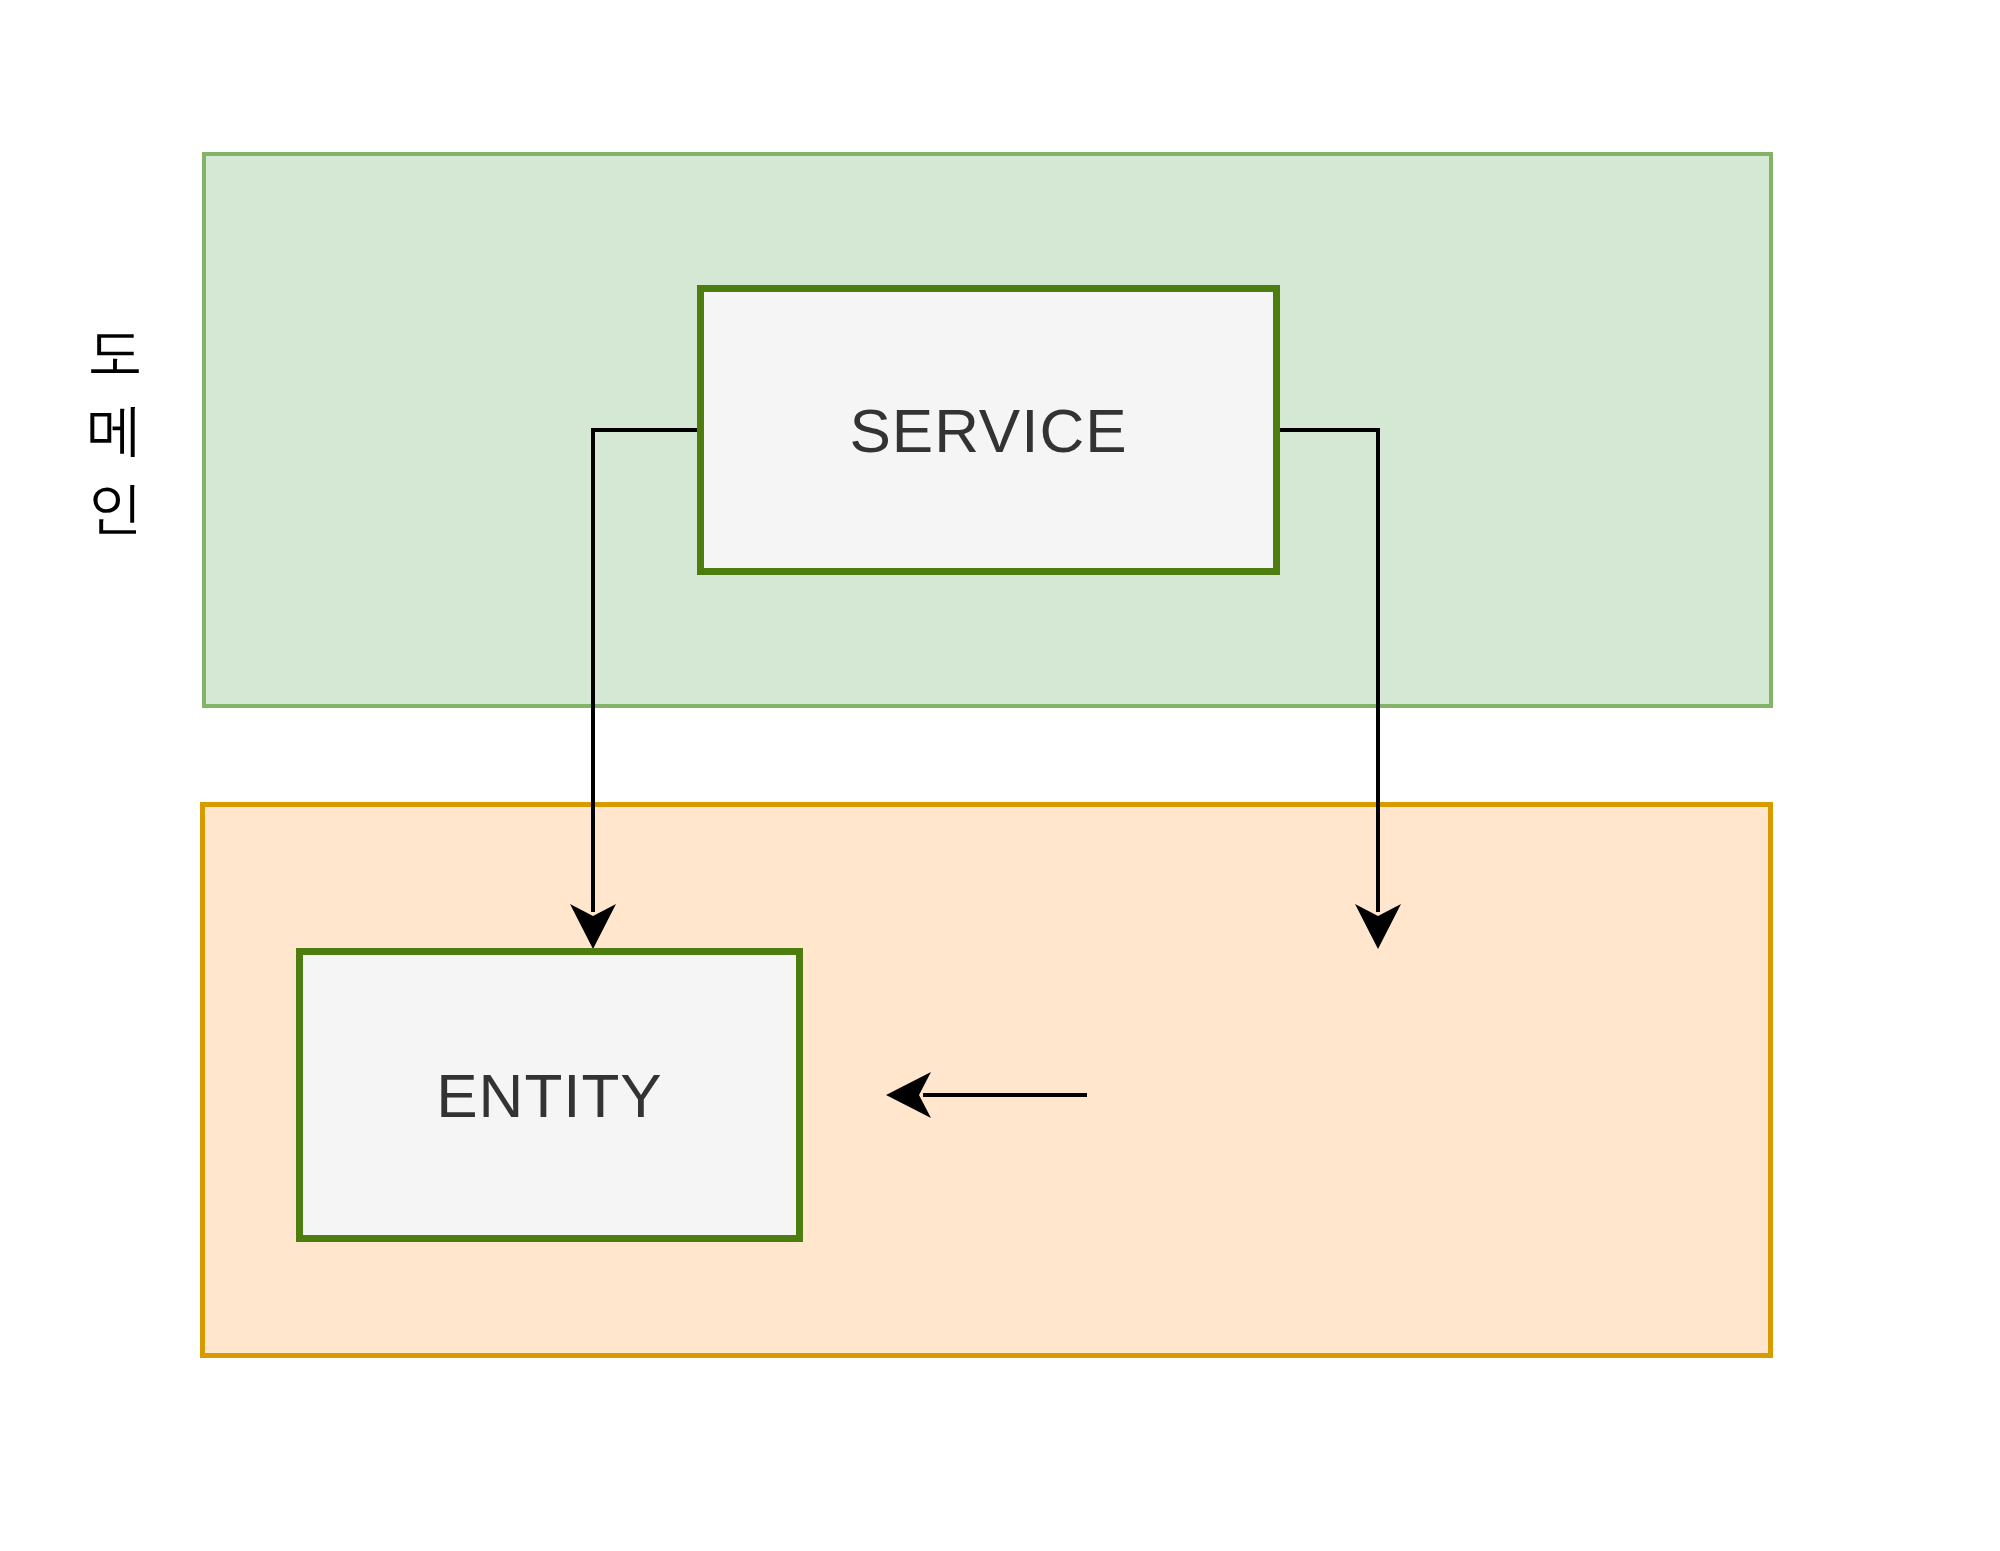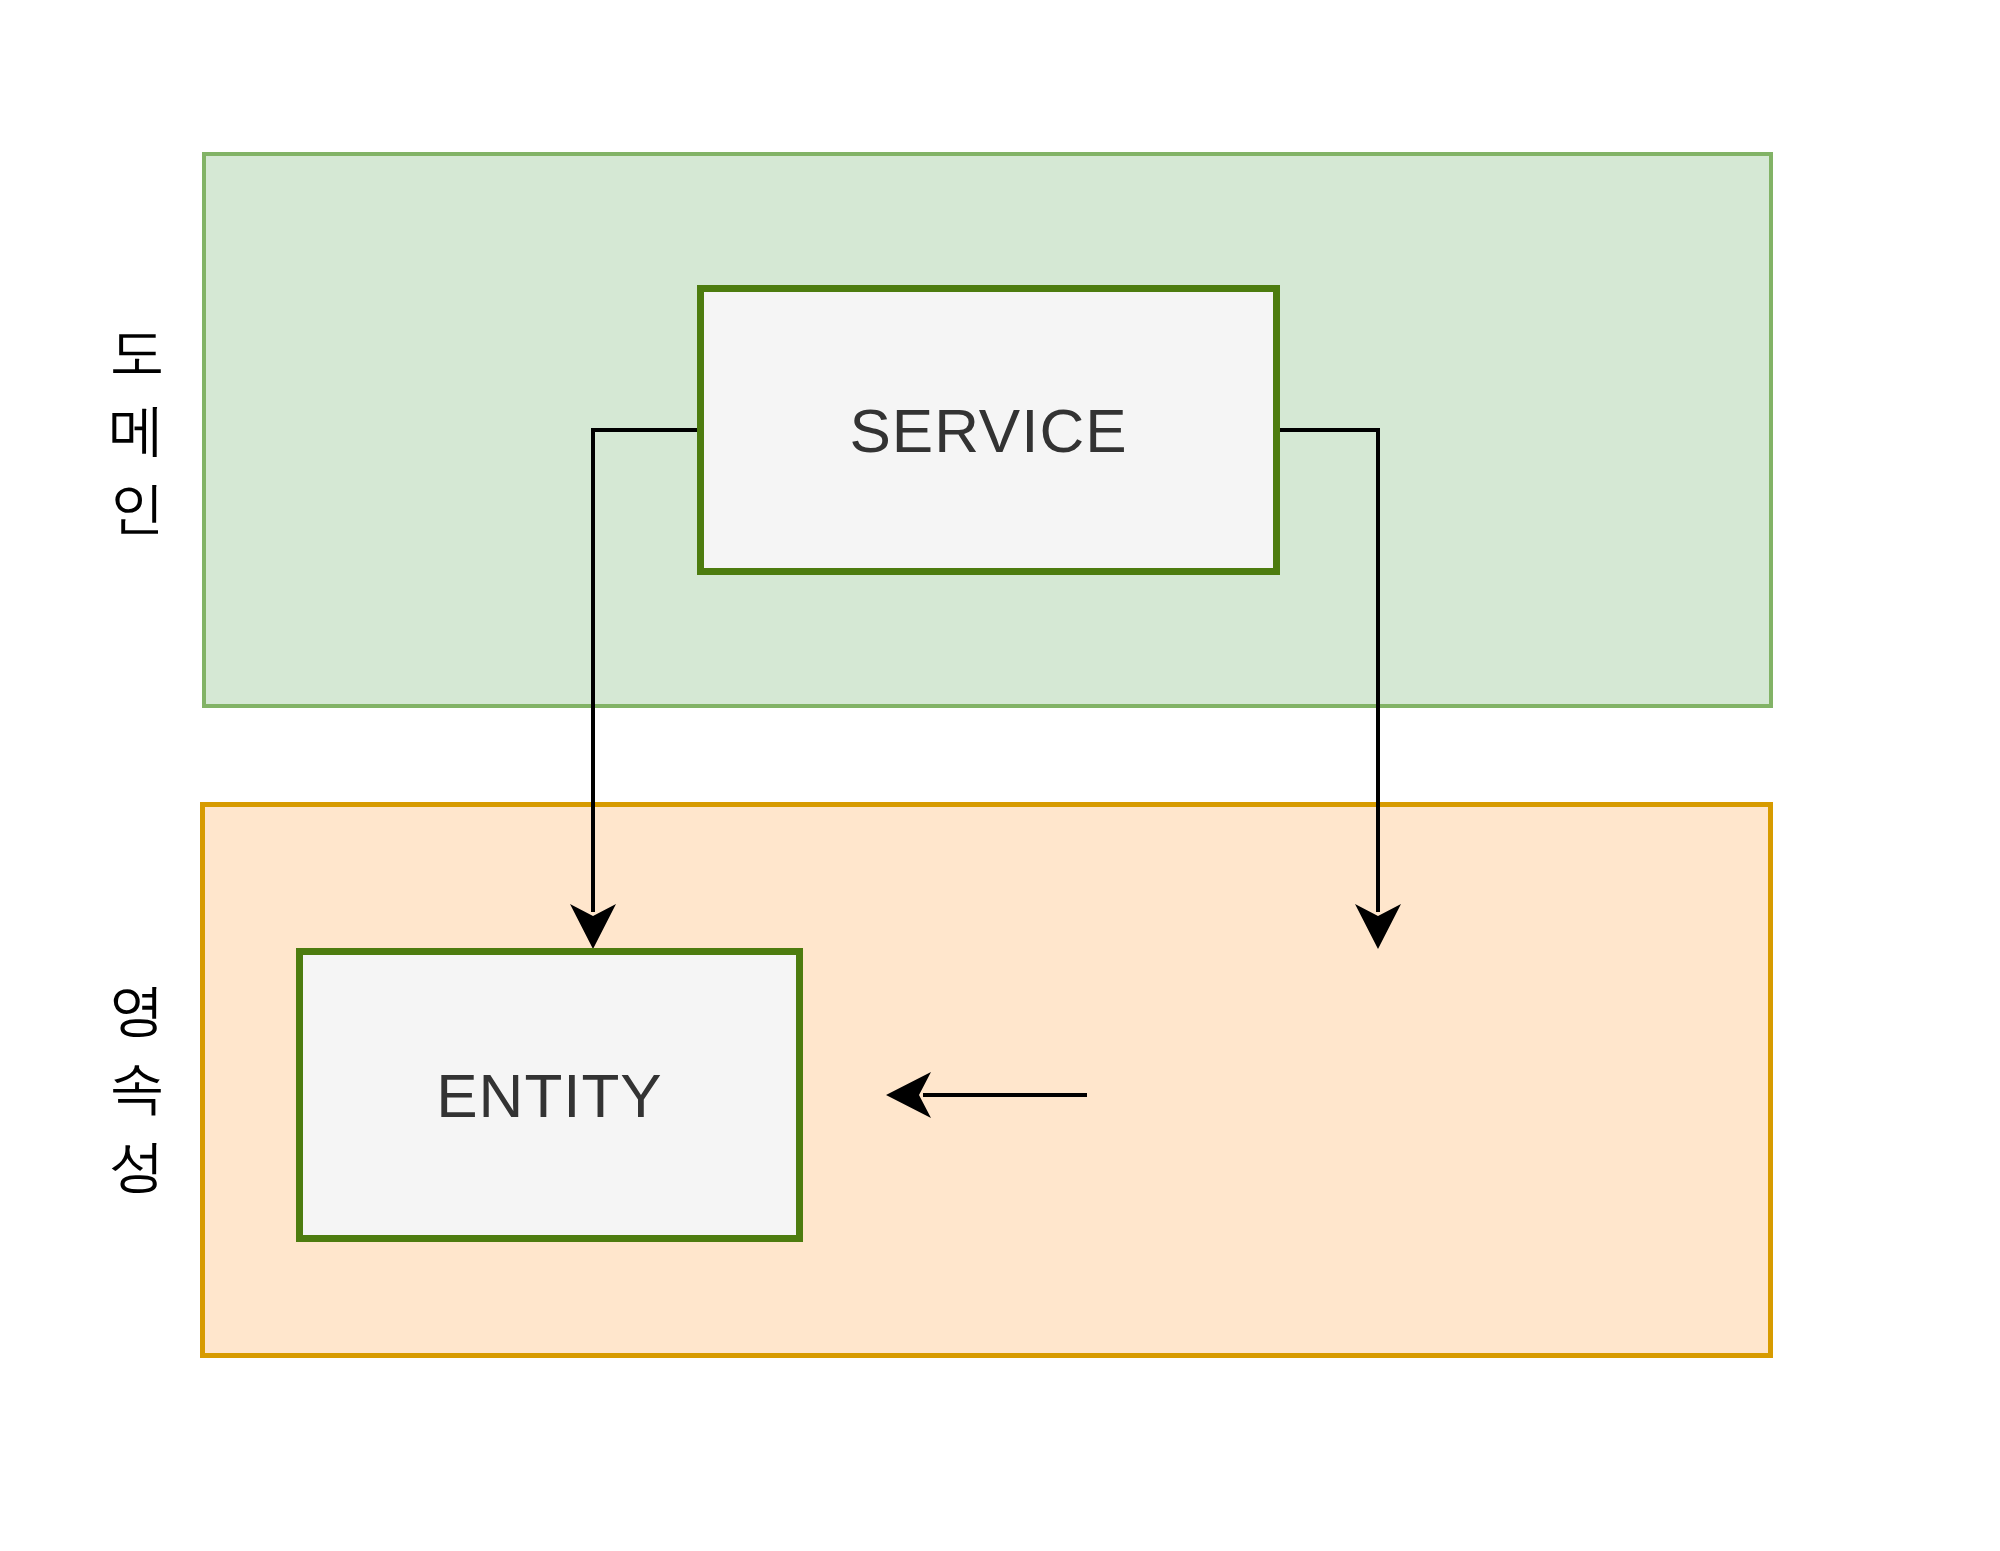--- a/index.html
+++ b/index.html
@@ -31,21 +31,20 @@
     background: #ffe6cc;
     border: 5px solid #d79b00;
   }
   .lane-label {
     position: absolute;
     width: 100px;
     left: 87px;
     font-size: 56px;
     line-height: 78px;
     color: #000000;
-    text-align: center;
     word-break: break-all;
     letter-spacing: 40px;      
     letter-spacing: normal;
   }
   .lane-label-inner {
     display: inline-block;
     width: 1em;
     word-break: break-all;
   }
   .lane-label-domain { top: 313px; }
@@ -86,21 +85,20 @@
 </style>
 </head>
 <body>
 
 <div class="canvas">
 
   <div class="lane lane-domain"></div>
   <div class="lane lane-persistence"></div>
 
   <div class="lane-label lane-label-domain"><span class="lane-label-inner">도메인</span></div>
-  <div class="lane-label lane-label-persistence"><span class="lane-label-inner">영속성</span></div>
 
   <svg class="edges-layer" viewBox="0 0 2000 1551" xmlns="http://www.w3.org/2000/svg">
 
     <path class="edge-line" d="M 697 430 L 593 430 L 593 912"></path>
     <polygon class="edge-arrowhead" points="593,949 570,904 593,916 616,904"></polygon>
 
     <path class="edge-line" d="M 1280 430 L 1378 430 L 1378 912"></path>
     <polygon class="edge-arrowhead" points="1378,949 1355,904 1378,916 1401,904"></polygon>
 
     <path class="edge-line" d="M 1087 1095 L 923 1095"></path>

